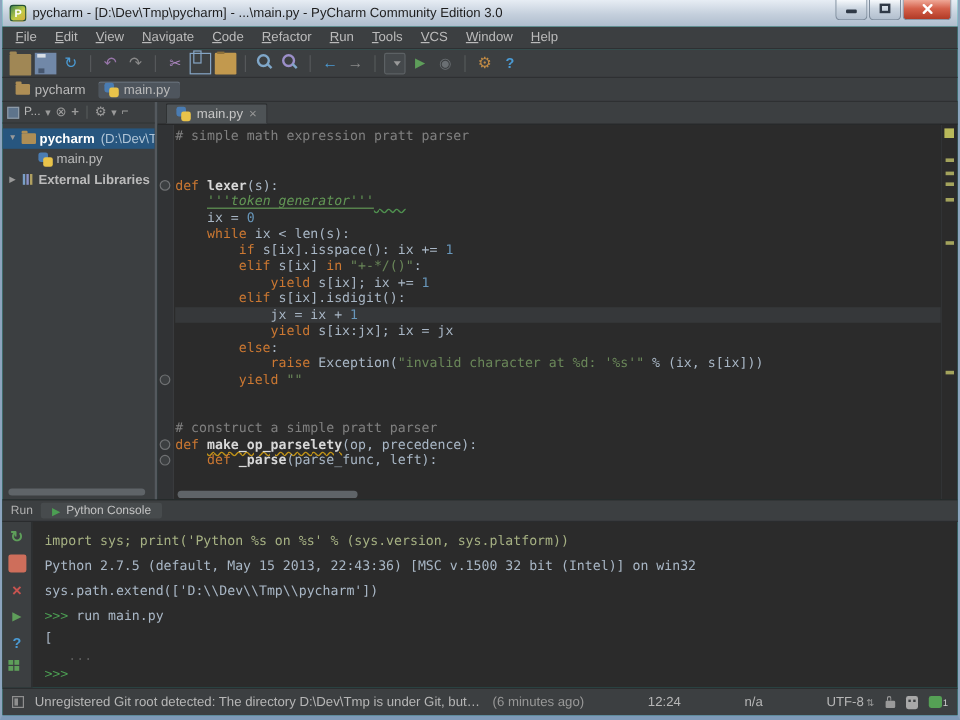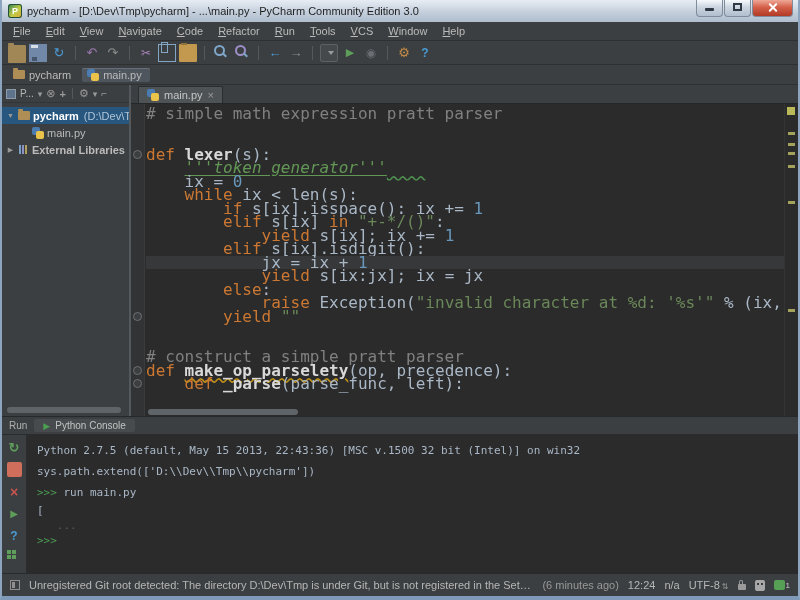--- a/index.html
+++ b/index.html
@@ -72,21 +72,21 @@
   .tree-label.bold{font-weight:bold;}
   .tree-path{color:#8A9199;margin-left:2px;}
   .tree-row.selected .tree-path{color:#AFC4D6;}
   .proj-hscroll{position:absolute;left:5px;right:8px;bottom:3px;height:6px;}
   .scroll-thumb{height:100%;background:#5F6468;border-radius:3px;}
 
   .editor-zone{flex:1 1 auto;display:flex;flex-direction:column;min-width:0;background:#2B2B2B;}
   .tabbar{flex:0 0 18px;background:#3C3F41;border-bottom:1px solid #242627;display:flex;align-items:flex-end;padding-left:7px;}
   .tab{height:17px;display:flex;align-items:center;gap:5px;padding:0 8px;background:#4E5356;border:1px solid #2A2C2E;border-bottom:none;border-radius:2px 2px 0 0;font-size:11px;color:#C6C6C6;box-sizing:border-box;}
   .tab-close{color:#9A9A9A;font-size:11px;line-height:10px;}
-  .editor-body{flex:1;position:relative;overflow:hidden;font-family:"DejaVu Sans Mono",monospace;font-size:16px;}
+  .editor-body{flex:1;position:relative;overflow:hidden;font-family:"DejaVu Sans Mono",monospace;font-size:11px;}
   .gutter{position:absolute;left:0;top:0;bottom:0;width:13px;background:#313335;border-right:1px solid #393B3D;}
   .code{position:absolute;left:15px;right:13px;top:3px;}
   .code-line{height:13.5px;line-height:13.5px;white-space:pre;position:relative;}
   .code-line.hl{background:#36383A;}
   .fold-marker{position:absolute;left:-13px;top:2px;width:9px;height:9px;border:1px solid #6F7173;border-radius:50%;box-sizing:border-box;background:#3C3F41;}
   .tok-t{color:#A9B7C6;} .tok-k{color:#CC7832;} .tok-s{color:#6A8759;} .tok-n{color:#6897BB;}
   .tok-c{color:#808080;} .tok-f{color:#D8D8D8;font-weight:bold;}
   .tok-fw{color:#D8D8D8;font-weight:bold;text-decoration-line:underline;text-decoration-style:wavy;text-decoration-color:#BE9117;text-underline-offset:2px;}
   .tok-d{color:#629755;font-style:italic;text-decoration-line:underline;text-decoration-color:#629755;text-underline-offset:2px;}
   .tok-dz{text-decoration-line:underline;text-decoration-style:wavy;text-decoration-color:#4E8F4E;text-underline-offset:2px;}
@@ -108,21 +108,21 @@
   .console-line{line-height:21px;white-space:pre;}
   .console-line.compact{line-height:15px;}
   .tok-p{color:#4C9E53;} .tok-dim{color:#5A5A5A;} .tok-in{color:#A6B183;}
 
   
   .statusbar{flex:0 0 22px;background:#3C3F41;border-top:1px solid #282A2C;display:flex;align-items:center;gap:9px;padding:0 8px;font-size:11px;color:#B6B6B6;overflow:hidden;}
   .sb-toggle{width:10px;height:10px;border:1px solid #8F8F8F;box-sizing:border-box;position:relative;flex:0 0 10px;}
   .sb-toggle::before{content:"";position:absolute;left:1px;top:1px;width:3px;height:6px;background:#8F8F8F;}
   .sb-msg{flex:0 1 auto;white-space:nowrap;overflow:hidden;text-overflow:ellipsis;}
   .sb-age{color:#989898;white-space:nowrap;flex:0 0 auto;}
-  .sb-item{white-space:nowrap;flex:0 0 auto;}
+  .sb-item{white-space:nowrap;flex:0 0 auto;margin-left:44px;}
   .sb-enc::after{content:"⇅";font-size:8px;color:#9A9A9A;margin-left:2px;}
   .sb-lock{width:8px;height:6px;background:#9A9A9A;border-radius:1px;position:relative;margin-top:3px;flex:0 0 8px;}
   .sb-lock::before{content:"";position:absolute;top:-4px;left:1px;width:4px;height:4px;border:1px solid #9A9A9A;border-bottom:none;border-radius:3px 3px 0 0;box-sizing:border-box;}
   .sb-hector{width:10px;height:11px;background:#A8A8A8;border-radius:2px;position:relative;flex:0 0 10px;}
   .sb-hector::before{content:"";position:absolute;left:2px;top:3px;width:2px;height:2px;background:#3C3F41;box-shadow:4px 0 0 #3C3F41;}
   .sb-notif-wrap{display:inline-flex;align-items:flex-end;gap:1px;}
   .sb-notif{width:11px;height:10px;background:#55A055;border-radius:2px;}
   .sb-notif-count{font-size:8px;color:#CFCFCF;}
 </style>
 </head>
@@ -293,20 +293,21 @@
     <div class="console-body">
       <div class="console-toolbar">
           <span class="ico " style="color: rgb(94, 158, 90); font-size: 13px; font-weight: bold;">↻</span>
           <span class="ico i-stop"></span>
           <span class="ico " style="color: rgb(199, 84, 80); font-size: 14px; font-weight: bold;">×</span>
           <span class="ico " style="color: rgb(94, 158, 90); font-size: 10px;">▶</span>
           <span class="ico " style="color: rgb(74, 155, 213); font-size: 12px; font-weight: bold;">?</span>
           <span class="ico i-grid"></span>
         </div>
       <div class="console-out">
+          <div class="console-line"><span class="tok-in">import sys; print('Python %s on %s' % (sys.version, sys.platform))</span></div>
           <div class="console-line"><span class="tok-t">Python 2.7.5 (default, May 15 2013, 22:43:36) [MSC v.1500 32 bit (Intel)] on win32</span></div>
           <div class="console-line"><span class="tok-t">sys.path.extend(['D:\\Dev\\Tmp\\pycharm'])</span></div>
           <div class="console-line"><span class="tok-p">&gt;&gt;&gt; </span><span class="tok-t">run main.py</span></div>
           <div class="console-line compact"><span class="tok-t">[</span></div>
           <div class="console-line compact"><span class="tok-dim">   ...</span></div>
           <div class="console-line compact"><span class="tok-p">&gt;&gt;&gt;</span></div>
         </div>
     </div>
   </div>
 

